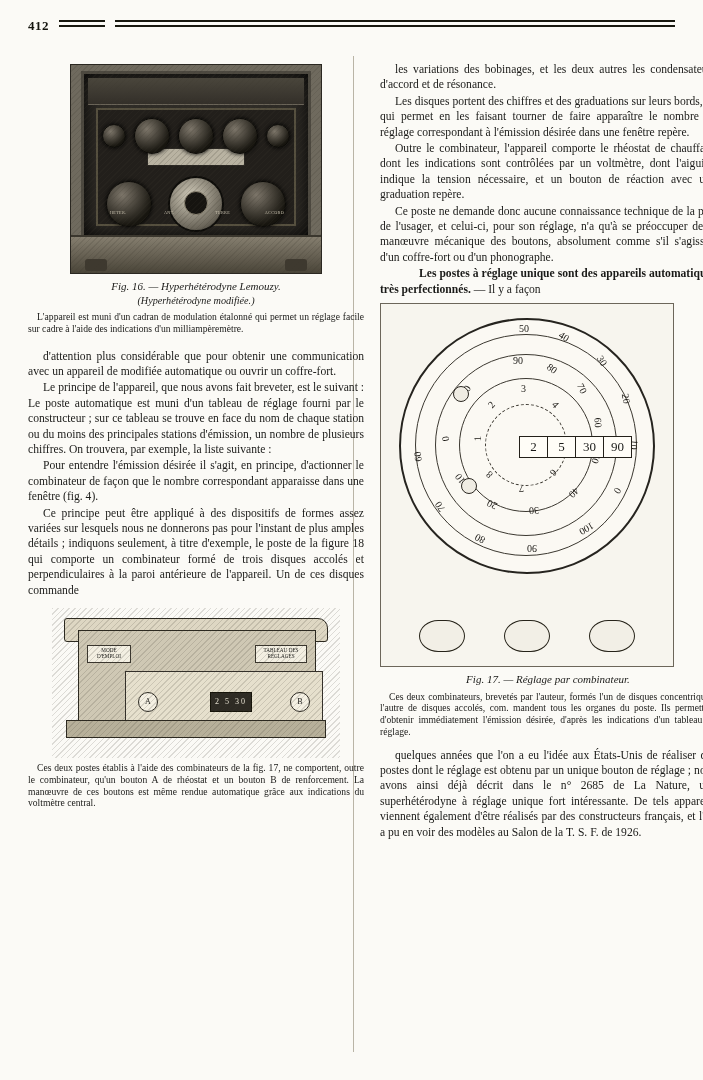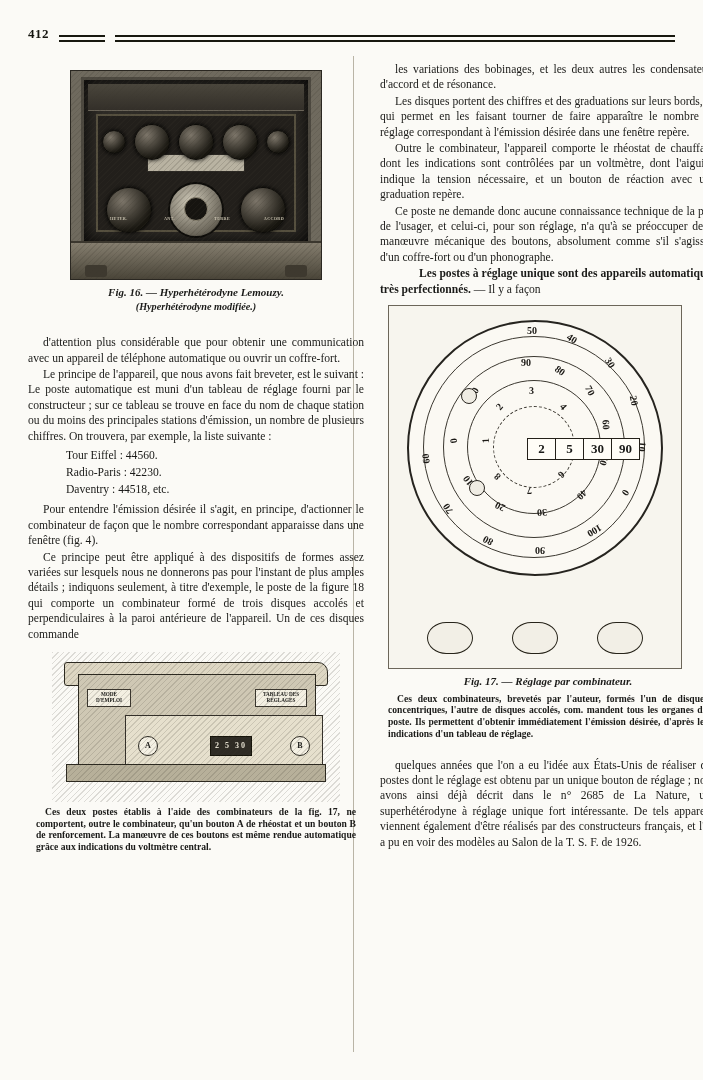--- a/index.html
+++ b/index.html
@@ -23,21 +23,21 @@
   }
 
   
   .header {
     position: absolute;
     top: 18px;
     left: 28px;
     right: 28px;
     height: 24px;
     display: flex;
-    align-items: flex-end;
+    align-items: flex-start;
     gap: 10px;
   }
   .folio {
     font-size: 13px;
     font-weight: bold;
     letter-spacing: 0.5px;
     color: #15150f;
   }
   .rule {
     flex: 0 0 auto;
@@ -101,21 +101,21 @@
   }
   .list {
     margin: 4px 0 4px 0;
     padding-left: 38px;
     font-size: 11.6px;
     line-height: 1.45;
   }
   .list div { text-indent: 0; }
   .boldlead { font-weight: bold; margin-left: 24px; }
 
-  .figbox { margin: 8px; font-weight: bold; }
+  .figbox { margin: 0; }
 
   
   .fig16 {
     width: 250px;
     height: 208px;
     margin: 2px auto 0 auto;
     position: relative;
     background: #6f6a5e;
     border: 1px solid #2a2721;
     overflow: hidden;
@@ -382,32 +382,28 @@
           </div>
         </div>
         <div class="f16-base">
           <div class="f16-foot" style="left:14px;"></div>
           <div class="f16-foot" style="right:14px;"></div>
         </div>
         <div class="hatch"></div>
       </div>
       <p class="caption">Fig. 16. — Hyperhétérodyne Lemouzy.</p>
       <p class="caption2">(Hyperhétérodyne modifiée.)</p>
+      <p class="smallnote">L'appareil est muni d'un cadran de modulation étalonné qui permet un réglage facile sur cadre à l'aide des indications d'un milliampèremètre.</p>
     </div>
 
     <div style="height:14px"></div>
 
-    <p>d'attention plus considérable que pour obtenir une communication avec un appareil de téléphone automatique ou ouvrir un coffre-fort.</p>
+    <p>d'attention plus considérable que pour obtenir une communication avec un appareil de modifiée automatique ou ouvrir un coffre-fort.</p>
     <p>Le principe de l'appareil, que nous avons fait breveter, est le suivant : Le poste automatique est muni d'un tableau de réglage fourni par le constructeur ; sur ce tableau se trouve en face du nom de chaque station ou du moins des principales stations d'émission, un nombre de plusieurs chiffres. On trouvera, par exemple, la liste suivante :</p>
 
-    <div class="list">
-      <div>Tour  Eiffel : 44560.</div>
-      <div>Radio-Paris : 42230.</div>
-      <div>Daventry : 44518, etc.</div>
-    </div>
 
     <p>Pour entendre l'émission désirée il s'agit, en principe, d'actionner le combinateur de façon que le nombre correspondant apparaisse dans une fenêtre (fig. 4).</p>
     <p>Ce principe peut être appliqué à des dispositifs de formes assez variées sur lesquels nous ne donnerons pas pour l'instant de plus amples détails ; indiquons seulement, à titre d'exemple, le poste de la figure 18 qui comporte un combinateur formé de trois disques accolés et perpendiculaires à la paroi antérieure de l'appareil. Un de ces disques commande</p>
 
     <div class="figbox" style="margin-top:10px;">
       <div class="fig18">
         <div class="f18-lid"></div>
         <div class="f18-body">
           <div class="f18-plate" style="left:8px; top:14px; width:40px;">MODE D'EMPLOI</div>
           <div class="f18-plate" style="right:8px; top:14px; width:48px;">TABLEAU DES RÉGLAGES</div>

